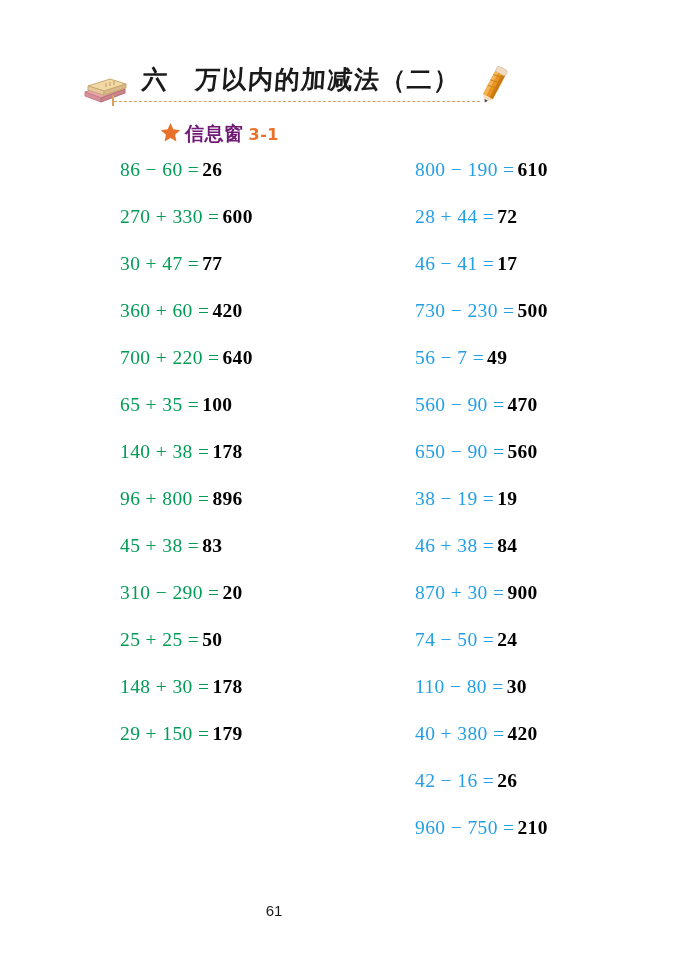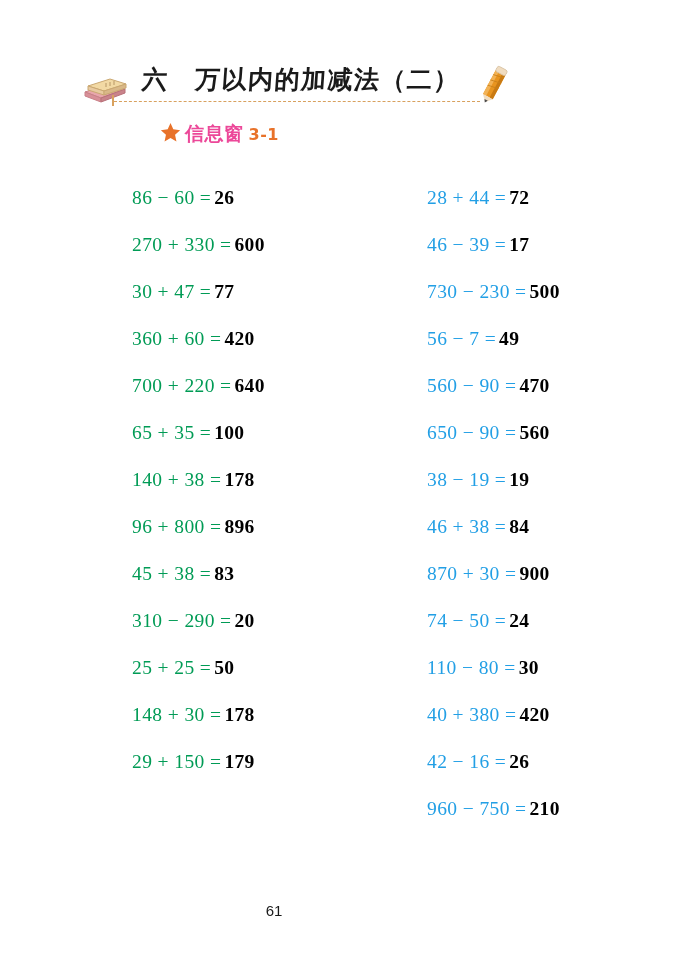--- a/index.html
+++ b/index.html
@@ -92,21 +92,21 @@
     height: 21px;
     margin-right: 4px;
     position: relative;
     top: 3px;
     flex: 0 0 auto;
   }
   #section-title {
     font-family: "DejaVu Sans", "Liberation Sans", sans-serif;
     font-size: 19px;
     font-weight: 700;
-    color: #ec4899;
+    color: #701a75;
     letter-spacing: 0.5px;
     white-space: nowrap;
   }
   #section-number {
     font-family: "DejaVu Sans", "Liberation Sans", sans-serif;
     font-size: 16px;
     font-weight: 700;
     color: #e8722a;
     margin-left: 5px;
     letter-spacing: 0.5px;
@@ -124,26 +124,25 @@
     position: absolute;
     top: 0;
     width: 270px;
   }
   #col-left  { left: 120px; }
   #col-right { left: 415px; }
 
   .prob-row {
     height: 47px;
     display: flex;
-    align-items: flex-end;
+    align-items: flex-start;
     white-space: nowrap;
     font-family: "Liberation Serif", serif;
     font-size: 19.5px;
     line-height: 1;
-    margin-left: 12px;
   }
   .expr {
     letter-spacing: 0.4px;
   }
   .answer {
     color: #000000;
     font-weight: 600;
     margin-left: 3px;
     letter-spacing: 0.3px;
   }
@@ -265,25 +264,29 @@
         <span class="expr">148 + 30 =</span>
         <span class="answer">178</span>
       </div>
       <div class="prob-row">
         <span class="expr">29 + 150 =</span>
         <span class="answer">179</span>
       </div>
     </div>
   <div class="col" id="col-right">
       <div class="prob-row">
+        <span class="expr">800 − 190 =</span>
+        <span class="answer">610</span>
+      </div>
+      <div class="prob-row">
         <span class="expr">28 + 44 =</span>
         <span class="answer">72</span>
       </div>
       <div class="prob-row">
-        <span class="expr">46 − 39 =</span>
+        <span class="expr">46 − 41 =</span>
         <span class="answer">17</span>
       </div>
       <div class="prob-row">
         <span class="expr">730 − 230 =</span>
         <span class="answer">500</span>
       </div>
       <div class="prob-row">
         <span class="expr">56 − 7 =</span>
         <span class="answer">49</span>
       </div>

